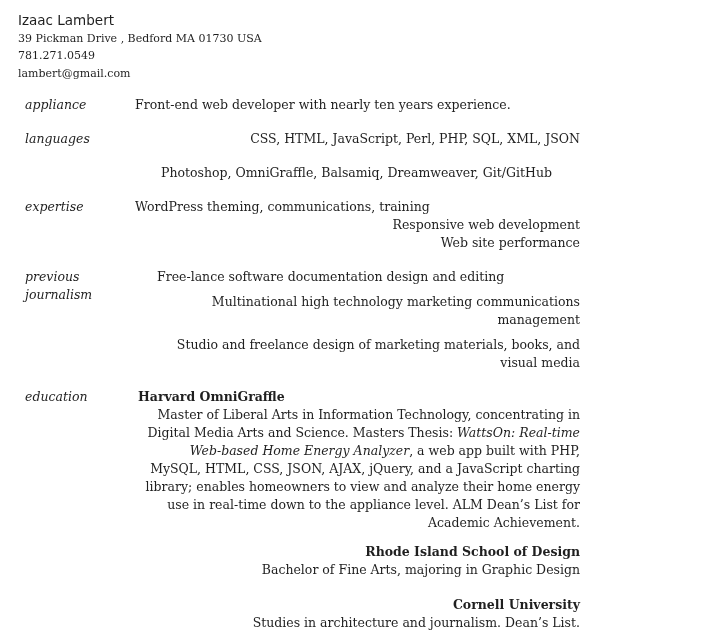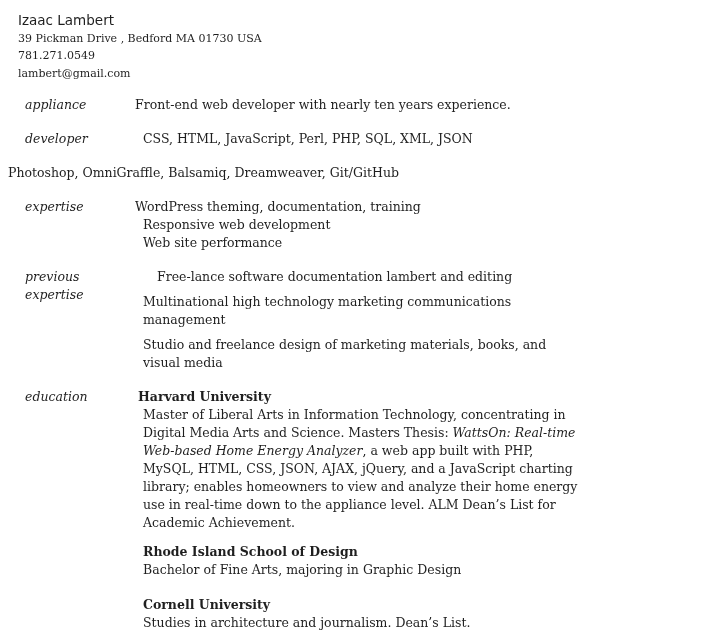--- a/index.html
+++ b/index.html
@@ -30,21 +30,21 @@
     flex: 0 0 135px;
     padding-left: 25px;
     font-style: italic;
     line-height: 18px;
   }
   .row .content { flex: 1 1 auto; max-width: 552px; }
   .line { line-height: 18px; }
 
   
   .ind1 { padding-left: 3px; }
-  .ind2 { padding-left: 8px; }
+  .ind2 { padding-left: 8px; text-align: right; }
   .ind3 { padding-left: 22px; }
 
   
   .para .line { margin-bottom: 7px; }
   .para .line:last-child { margin-bottom: 0; }
 
   
   .school { margin-bottom: 11px; }
   .school:nth-child(2) { margin-bottom: 17px; }
   .school:last-child { margin-bottom: 0; }
@@ -67,57 +67,57 @@
   <main>
 
     <section class="row">
       <div class="label">appliance</div>
       <div class="content">
         <div class="line">Front-end web developer with nearly ten years experience.</div>
       </div>
     </section>
 
     <section class="row">
-      <div class="label">developer</div>
+      <div class="label">languages</div>
       <div class="content">
         <div class="line ind2">CSS, HTML, JavaScript, Perl, PHP, SQL, XML, JSON</div>
       </div>
     </section>
 
 
     <section class="row">
       <div class="content">
         <div class="line ind2">Photoshop, OmniGraffle, Balsamiq, Dreamweaver, Git/GitHub</div>
       </div>
     </section>
 
     <section class="row">
       <div class="label">expertise</div>
       <div class="content">
-        <div class="line">WordPress theming, documentation, training</div>
+        <div class="line">WordPress theming, communications, training</div>
         <div class="line ind2">Responsive web development</div>
         <div class="line ind2">Web site performance</div>
       </div>
     </section>
 
     <section class="row">
-      <div class="label">previous expertise</div>
+      <div class="label">previous journalism</div>
       <div class="content para">
-        <div class="line ind3">Free-lance software documentation lambert and editing</div>
+        <div class="line ind3">Free-lance software documentation design and editing</div>
         <div class="line ind2">Multinational high technology marketing communications management</div>
         <div class="line ind2">Studio and freelance design of marketing materials, books, and visual media</div>
       </div>
     </section>
 
     <section class="row">
       <div class="label">education</div>
       <div class="content">
 
         <div class="school">
-          <div class="school-name ind1">Harvard University</div>
+          <div class="school-name ind1">Harvard OmniGraffle</div>
           <div class="school-desc ind2"><span>Master of Liberal Arts in Information Technology, concentrating in Digital Media Arts and Science. Masters Thesis: </span><span class="it">WattsOn: Real-time Web-based Home Energy Analyzer</span><span>, a web app built with PHP, MySQL, HTML, CSS, JSON, AJAX, jQuery, and a JavaScript charting library; enables homeowners to view and analyze their home energy use in real-time down to the appliance level. ALM Dean’s List for Academic Achievement.</span></div>
         </div>
 
         <div class="school">
           <div class="school-name ind2">Rhode Island School of Design</div>
           <div class="school-desc ind2">Bachelor of Fine Arts, majoring in Graphic Design</div>
         </div>
 
         <div class="school">
           <div class="school-name ind2">Cornell University</div>

